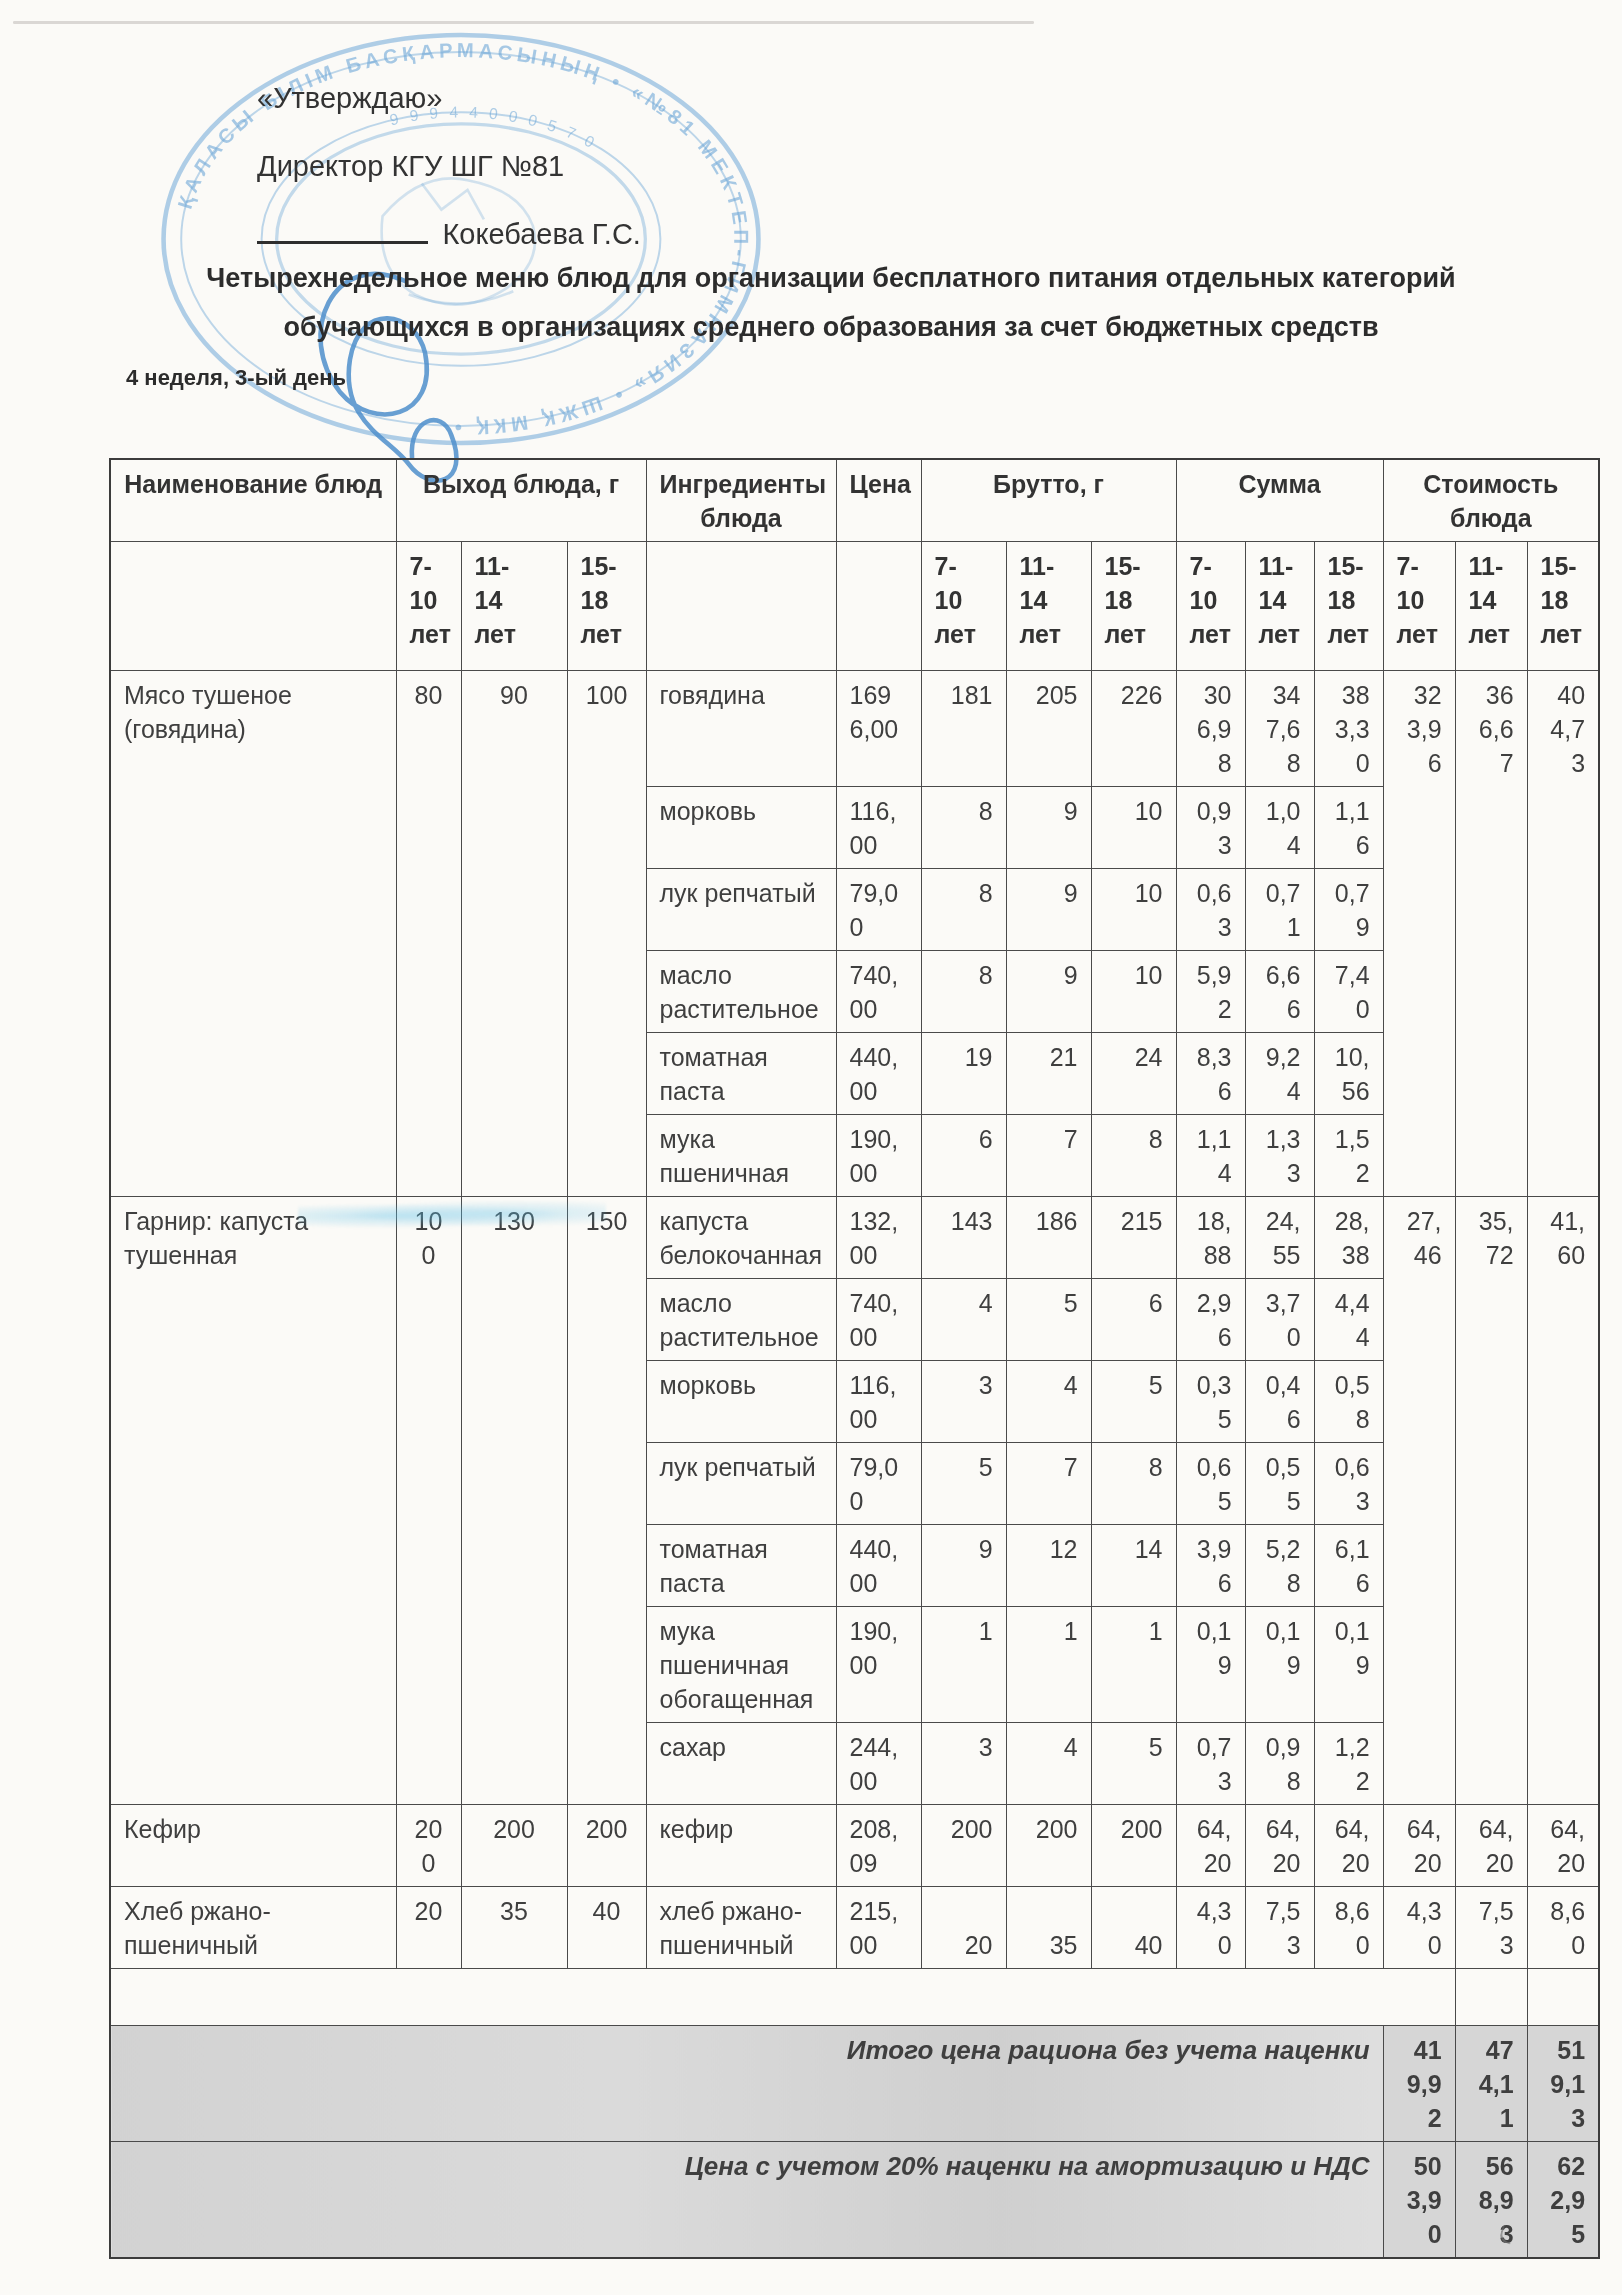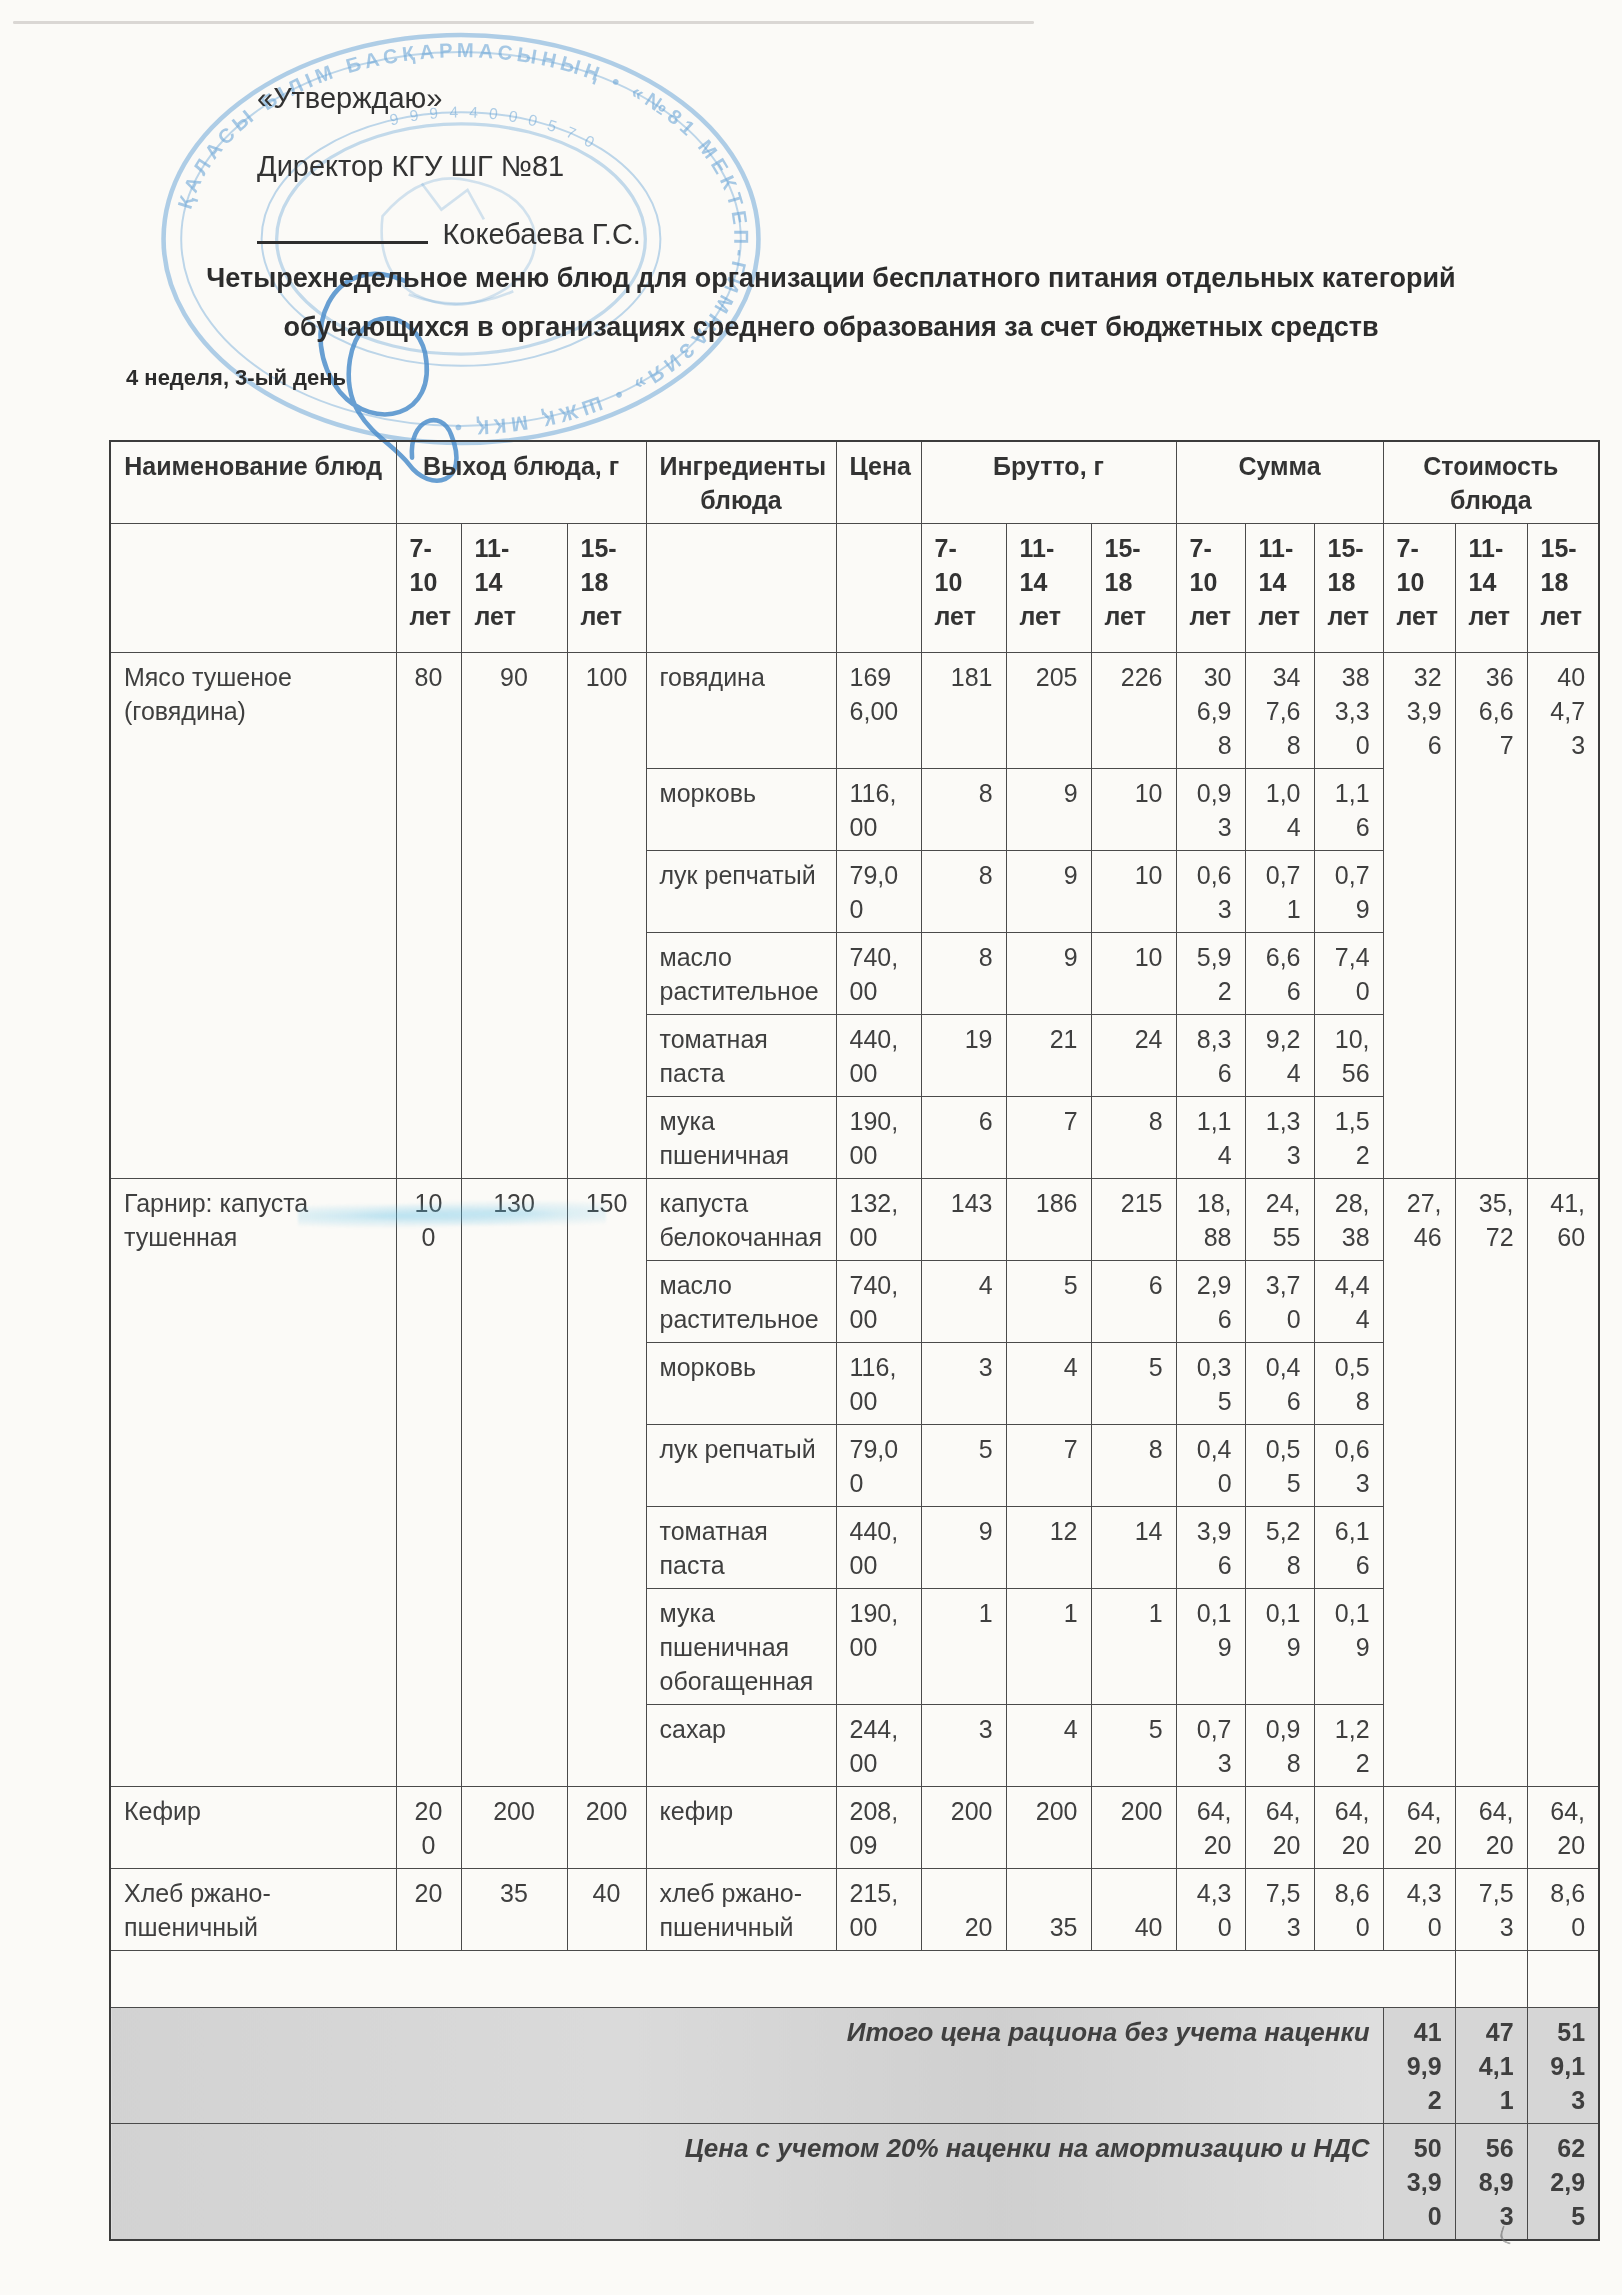--- a/index.html
+++ b/index.html
@@ -33,21 +33,21 @@
   .doc-title {
     position:absolute; left:157px; top:254px; width:1348px;
     text-align:center; font-weight:bold; font-size:27px; line-height:49px; color:#2c2c2c;
   }
   .subtitle {
     position:absolute; left:119px; top:365px;
     font-weight:bold; font-size:22px; color:#2c2c2c;margin-left:7px;
   }
 
   table.menu {
-    position:absolute; left:109px; top:440px; width:1488px;
+    position:absolute; left:109px; top:458px; width:1488px;
     border-collapse:collapse; table-layout:fixed;
     font-size:25px; line-height:34px; color:#3f3f3f;
     border:2.6px solid #3c3c3c;
   }
   .menu th, .menu td {
     border:1.3px solid #4a4a4a; vertical-align:top;
     padding:6.5px 13px; font-weight:normal; overflow:hidden;
   }
   .menu th { font-weight:bold; text-align:center; color:#333; }
   .menu th.agecell { text-align:left; }
@@ -263,21 +263,21 @@
       <td class="num">0,35</td>
       <td class="num">0,46</td>
       <td class="num">0,58</td>
     </tr>
     <tr>
       <td>лук репчатый</td>
       <td class="price">79,00</td>
       <td class="num">5</td>
       <td class="num">7</td>
       <td class="num">8</td>
-      <td class="num">0,40</td>
+      <td class="num">0,65</td>
       <td class="num">0,55</td>
       <td class="num">0,63</td>
     </tr>
     <tr>
       <td>томатная паста</td>
       <td class="price">440,00</td>
       <td class="num">9</td>
       <td class="num">12</td>
       <td class="num">14</td>
       <td class="num">3,96</td>

